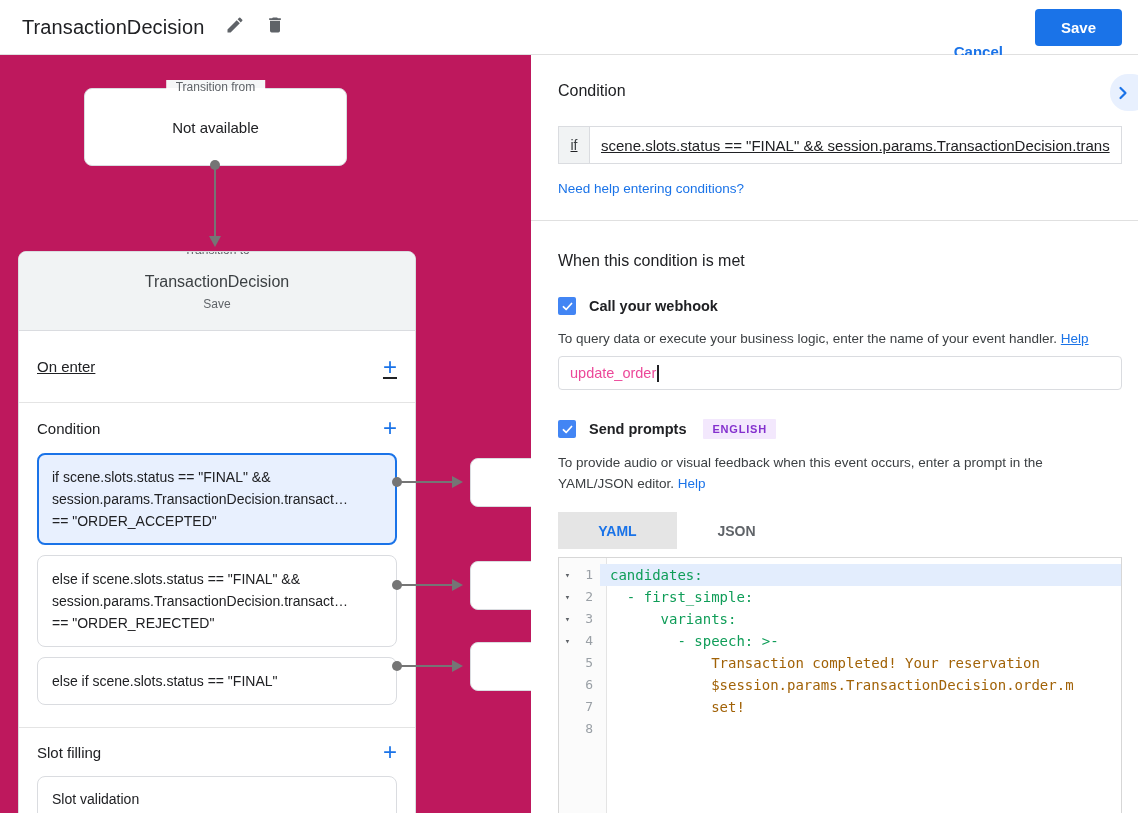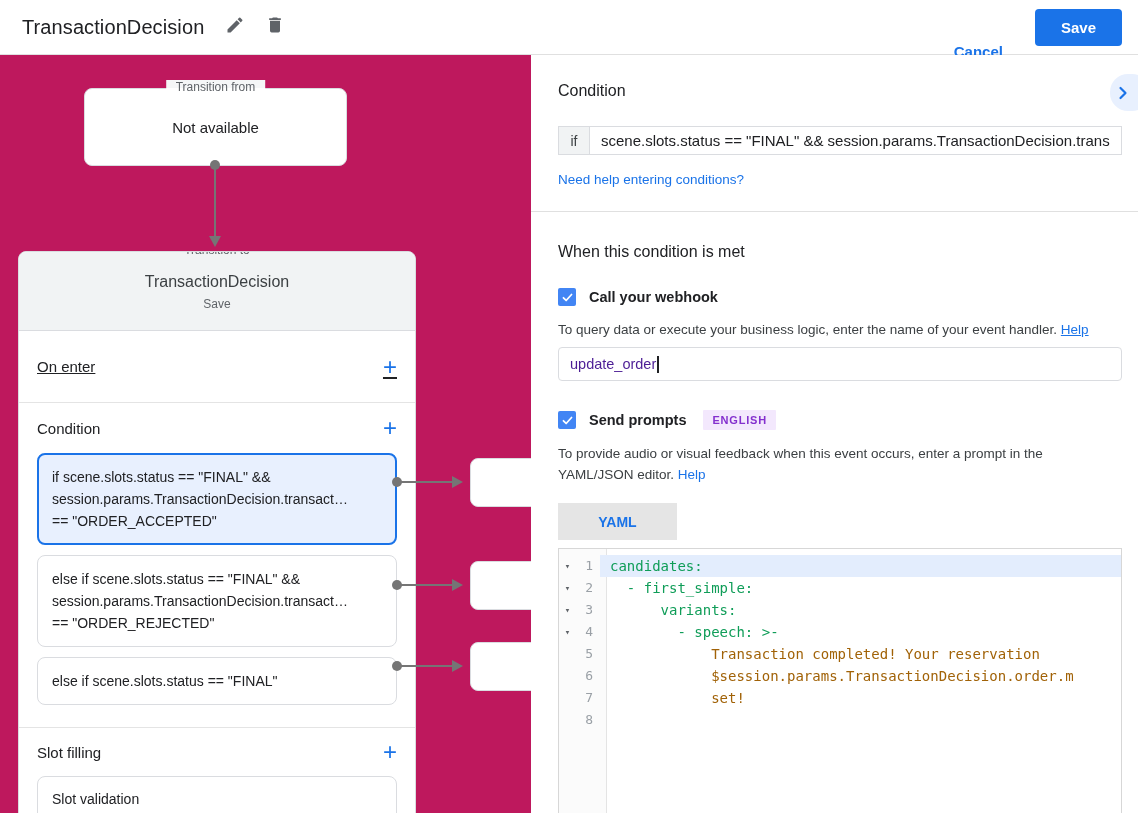--- a/index.html
+++ b/index.html
@@ -75,21 +75,21 @@
     border:1px solid #dadce0; border-radius:8px; cursor:pointer; }
 
   
   .sec { padding-left:27px; padding-right:16px; }
   .sec-cond { padding-top:27px; padding-bottom:23px; border-bottom:1px solid #e0e0e0; }
   .h-16 { font-size:16px; color:#202124; font-weight:400; }
   .collapse-btn { position:absolute; top:19px; right:-12px; width:40px; height:37px;
     background:#e8f0fe; border-radius:18px; border:none; cursor:pointer;
     display:flex; align-items:center; justify-content:center; padding-right:14px; }
 
-  .if-row { display:flex; margin-top:26px; height:29px; width:564px; }
+  .if-row { display:flex; margin-top:26px; height:38px; width:564px;text-decoration:underline; }
   .if-cell { width:31px; background:#f1f3f4; border:1px solid #dadce0; border-right:none;
     display:flex; align-items:center; justify-content:center; font-size:14px; color:#3c4043; }
   .if-input { flex:1; border:1px solid #dadce0; background:#fff; font-size:15px; color:#202124;
     padding:0 11px; font-family:"Liberation Sans",sans-serif; white-space:nowrap; overflow:hidden;
     display:flex; align-items:center; }
   .link { color:#1a73e8; font-size:13.5px; text-decoration:none; cursor:pointer;text-align:right; }
   .help-row { margin-top:15px; }
 
   .sec-when { padding-top:31px; }
   .check-row { display:flex; align-items:center; margin-top:27px; }
@@ -97,21 +97,21 @@
     display:flex; align-items:center; justify-content:center; cursor:pointer; }
   .check-label { font-size:14.5px; font-weight:700; color:#202124; margin-left:13px; }
   .badge { background:#f3e8fd; color:#8430ce; font-size:11px; font-weight:700;
     letter-spacing:.8px; padding:4px 9px; border-radius:1px; margin-left:17px; }
   .desc { font-size:13.5px; color:#3c4043; margin-top:13px; line-height:21px; width:560px; }
   .desc .link { font-size:13.5px; }
   .underline { text-decoration:underline; }
 
   .field { width:564px; height:22px; border:1px solid #dadce0; border-radius:4px;
     margin-top:7px; display:flex; align-items:center; padding:16px 11px;
-    font-size:14.5px; color:#4c1d95; cursor:text; }
+    font-size:14.5px; color:#ec4899; cursor:text; }
   .caret { display:inline-block; width:1.5px; height:17px; background:#202124; margin-left:1px; }
 
   .tabs { display:flex; margin-top:18px; }
   .tab { width:119px; height:37px; display:flex; align-items:center; justify-content:center;
     font-size:14px; font-weight:700; color:#5f6368; cursor:pointer; }
   .tab.active { background:#e5e5e5; color:#1a73e8; }
 
   
   .editor { position:relative; width:564px; height:273px; margin-top:8px;
     border:1px solid #d7d7d7; background:#fff; overflow:hidden;
@@ -272,20 +272,21 @@
         <div class="check-label">Send prompts</div>
         <div class="badge">ENGLISH</div>
       </div>
       <div class="desc">
         <span>To provide audio or visual feedback when this event occurs, enter a prompt in the YAML/JSON editor.</span>
         <a class="link">Help</a>
       </div>
 
       <div class="tabs">
         <div class="tab active">YAML</div>
+        <div class="tab">JSON</div>
       </div>
 
       <div class="editor">
         <div class="gutter-bg"></div>
         <div class="ed-lines">
             <div class="ed-row hl">
               <span class="fold">▾</span>
               <span class="ln">1</span>
               <span class="code key">candidates:</span>
             </div>

